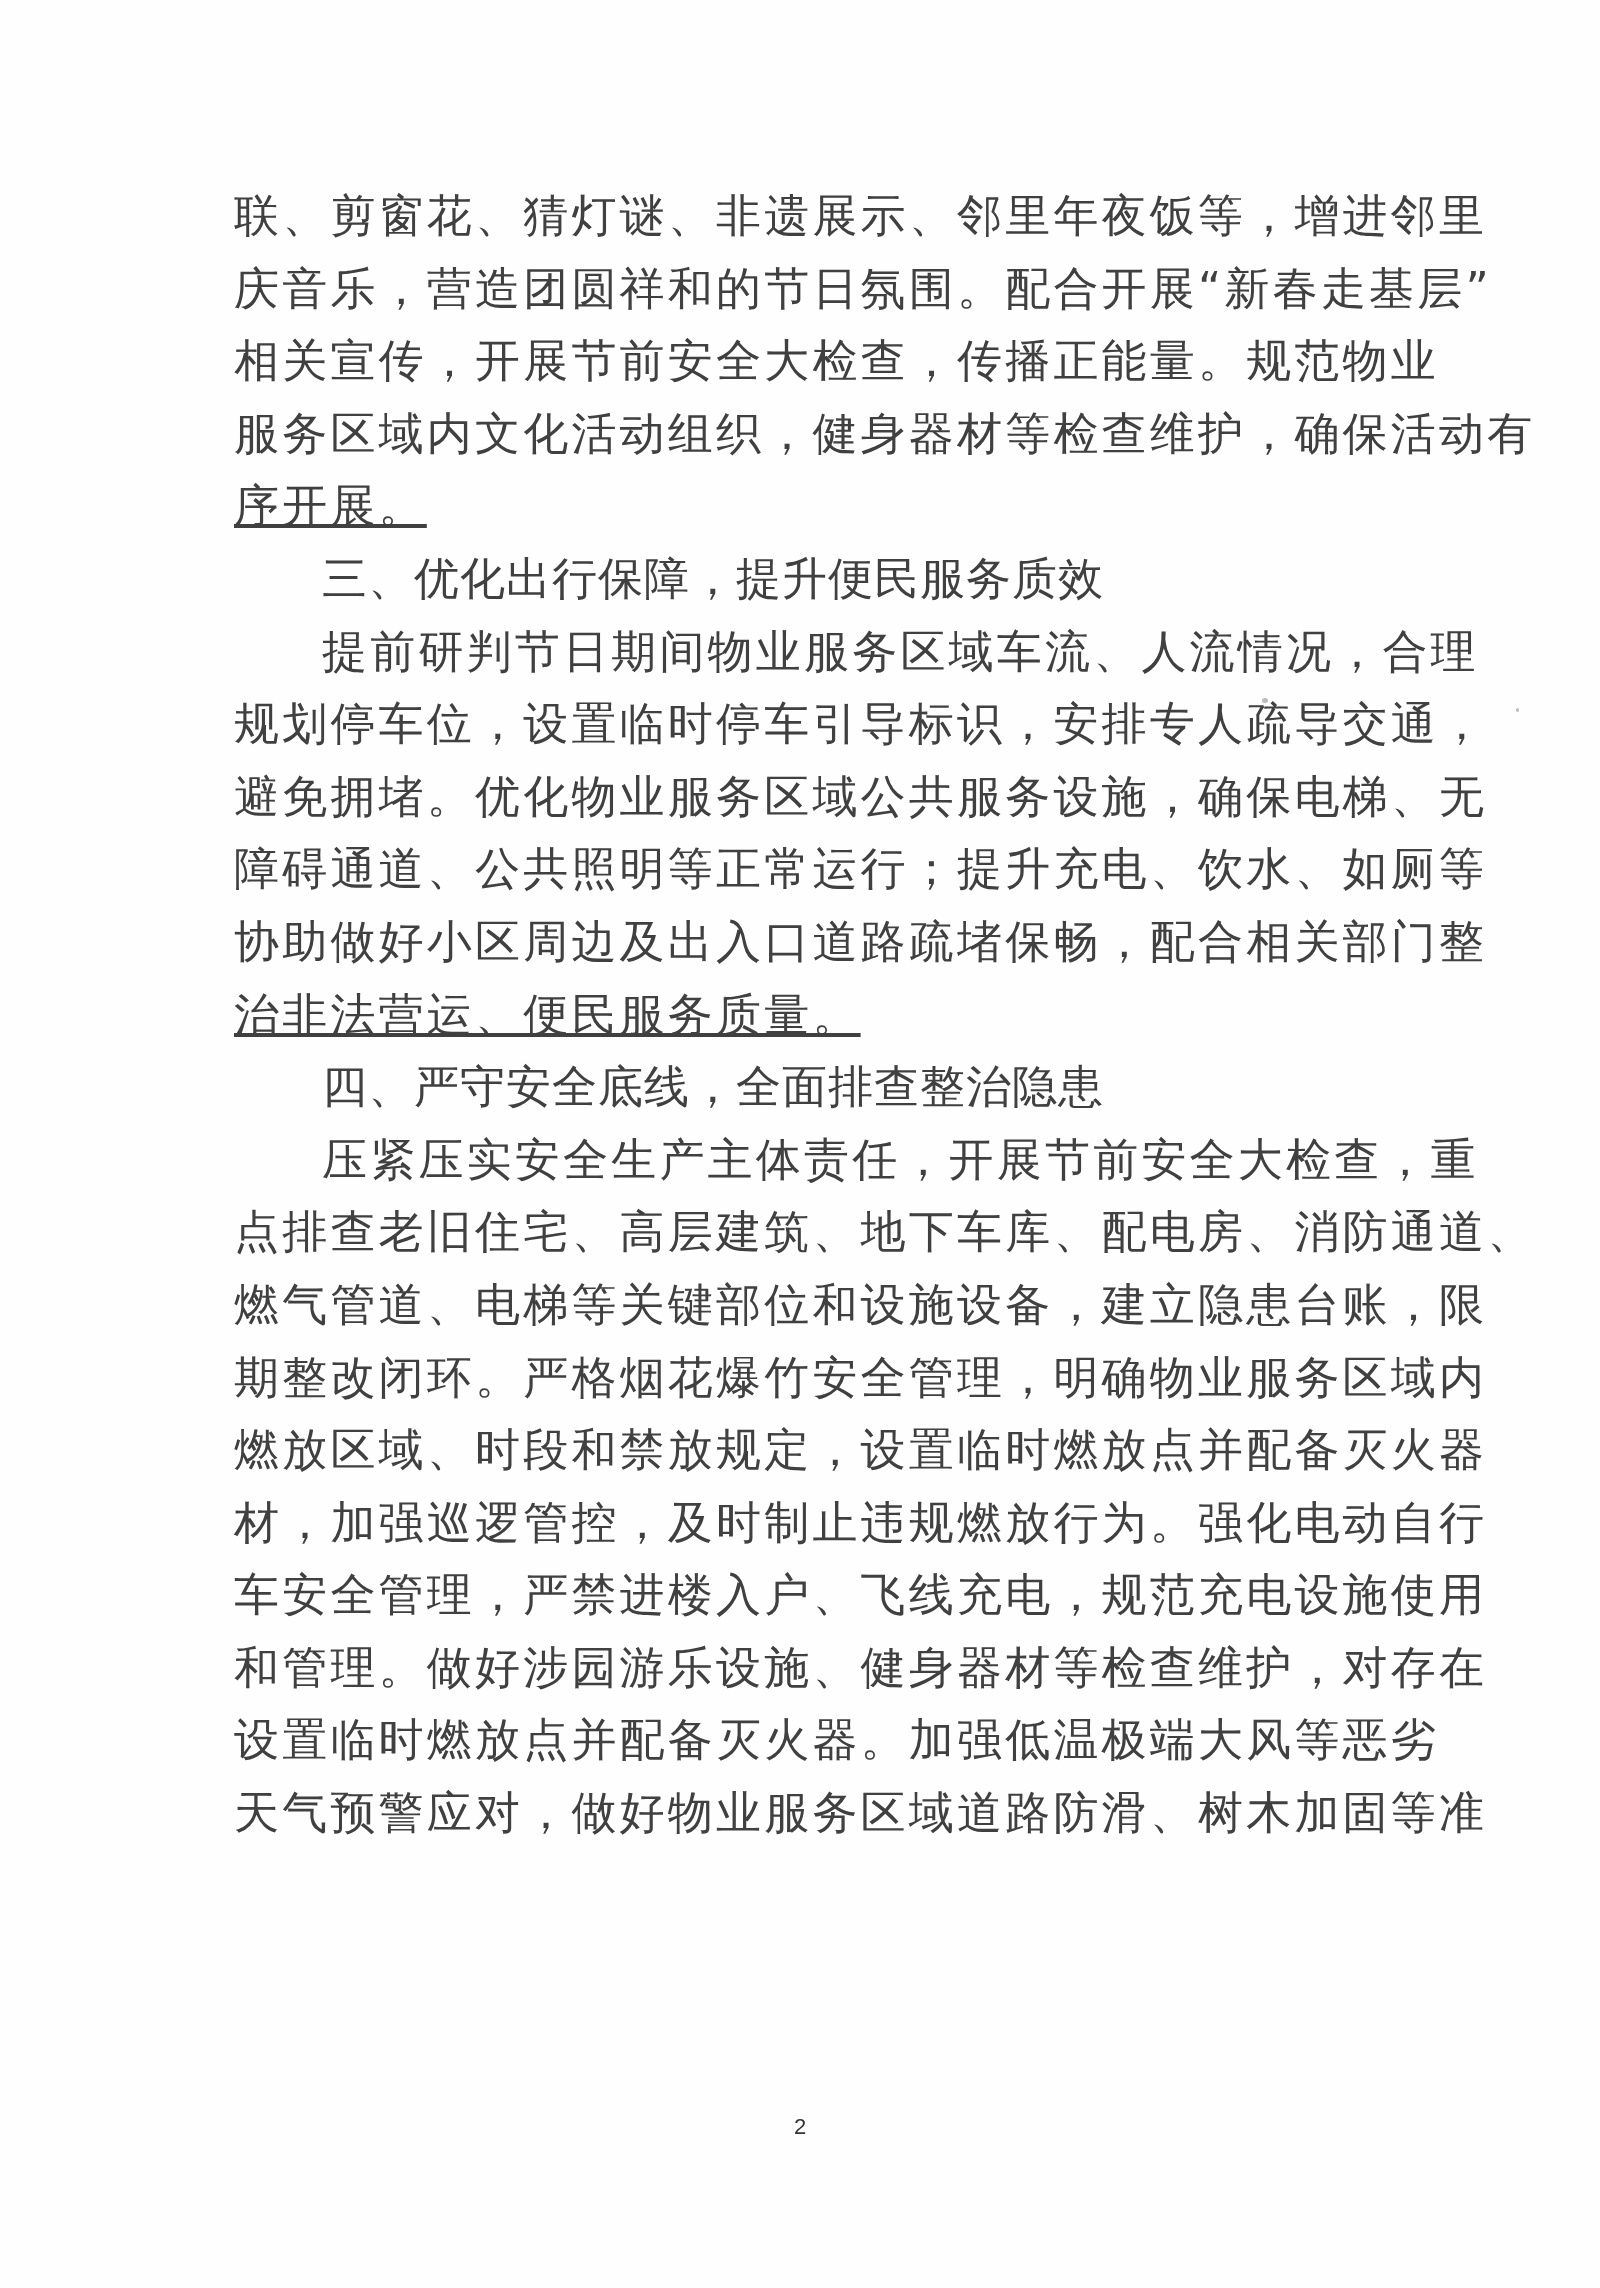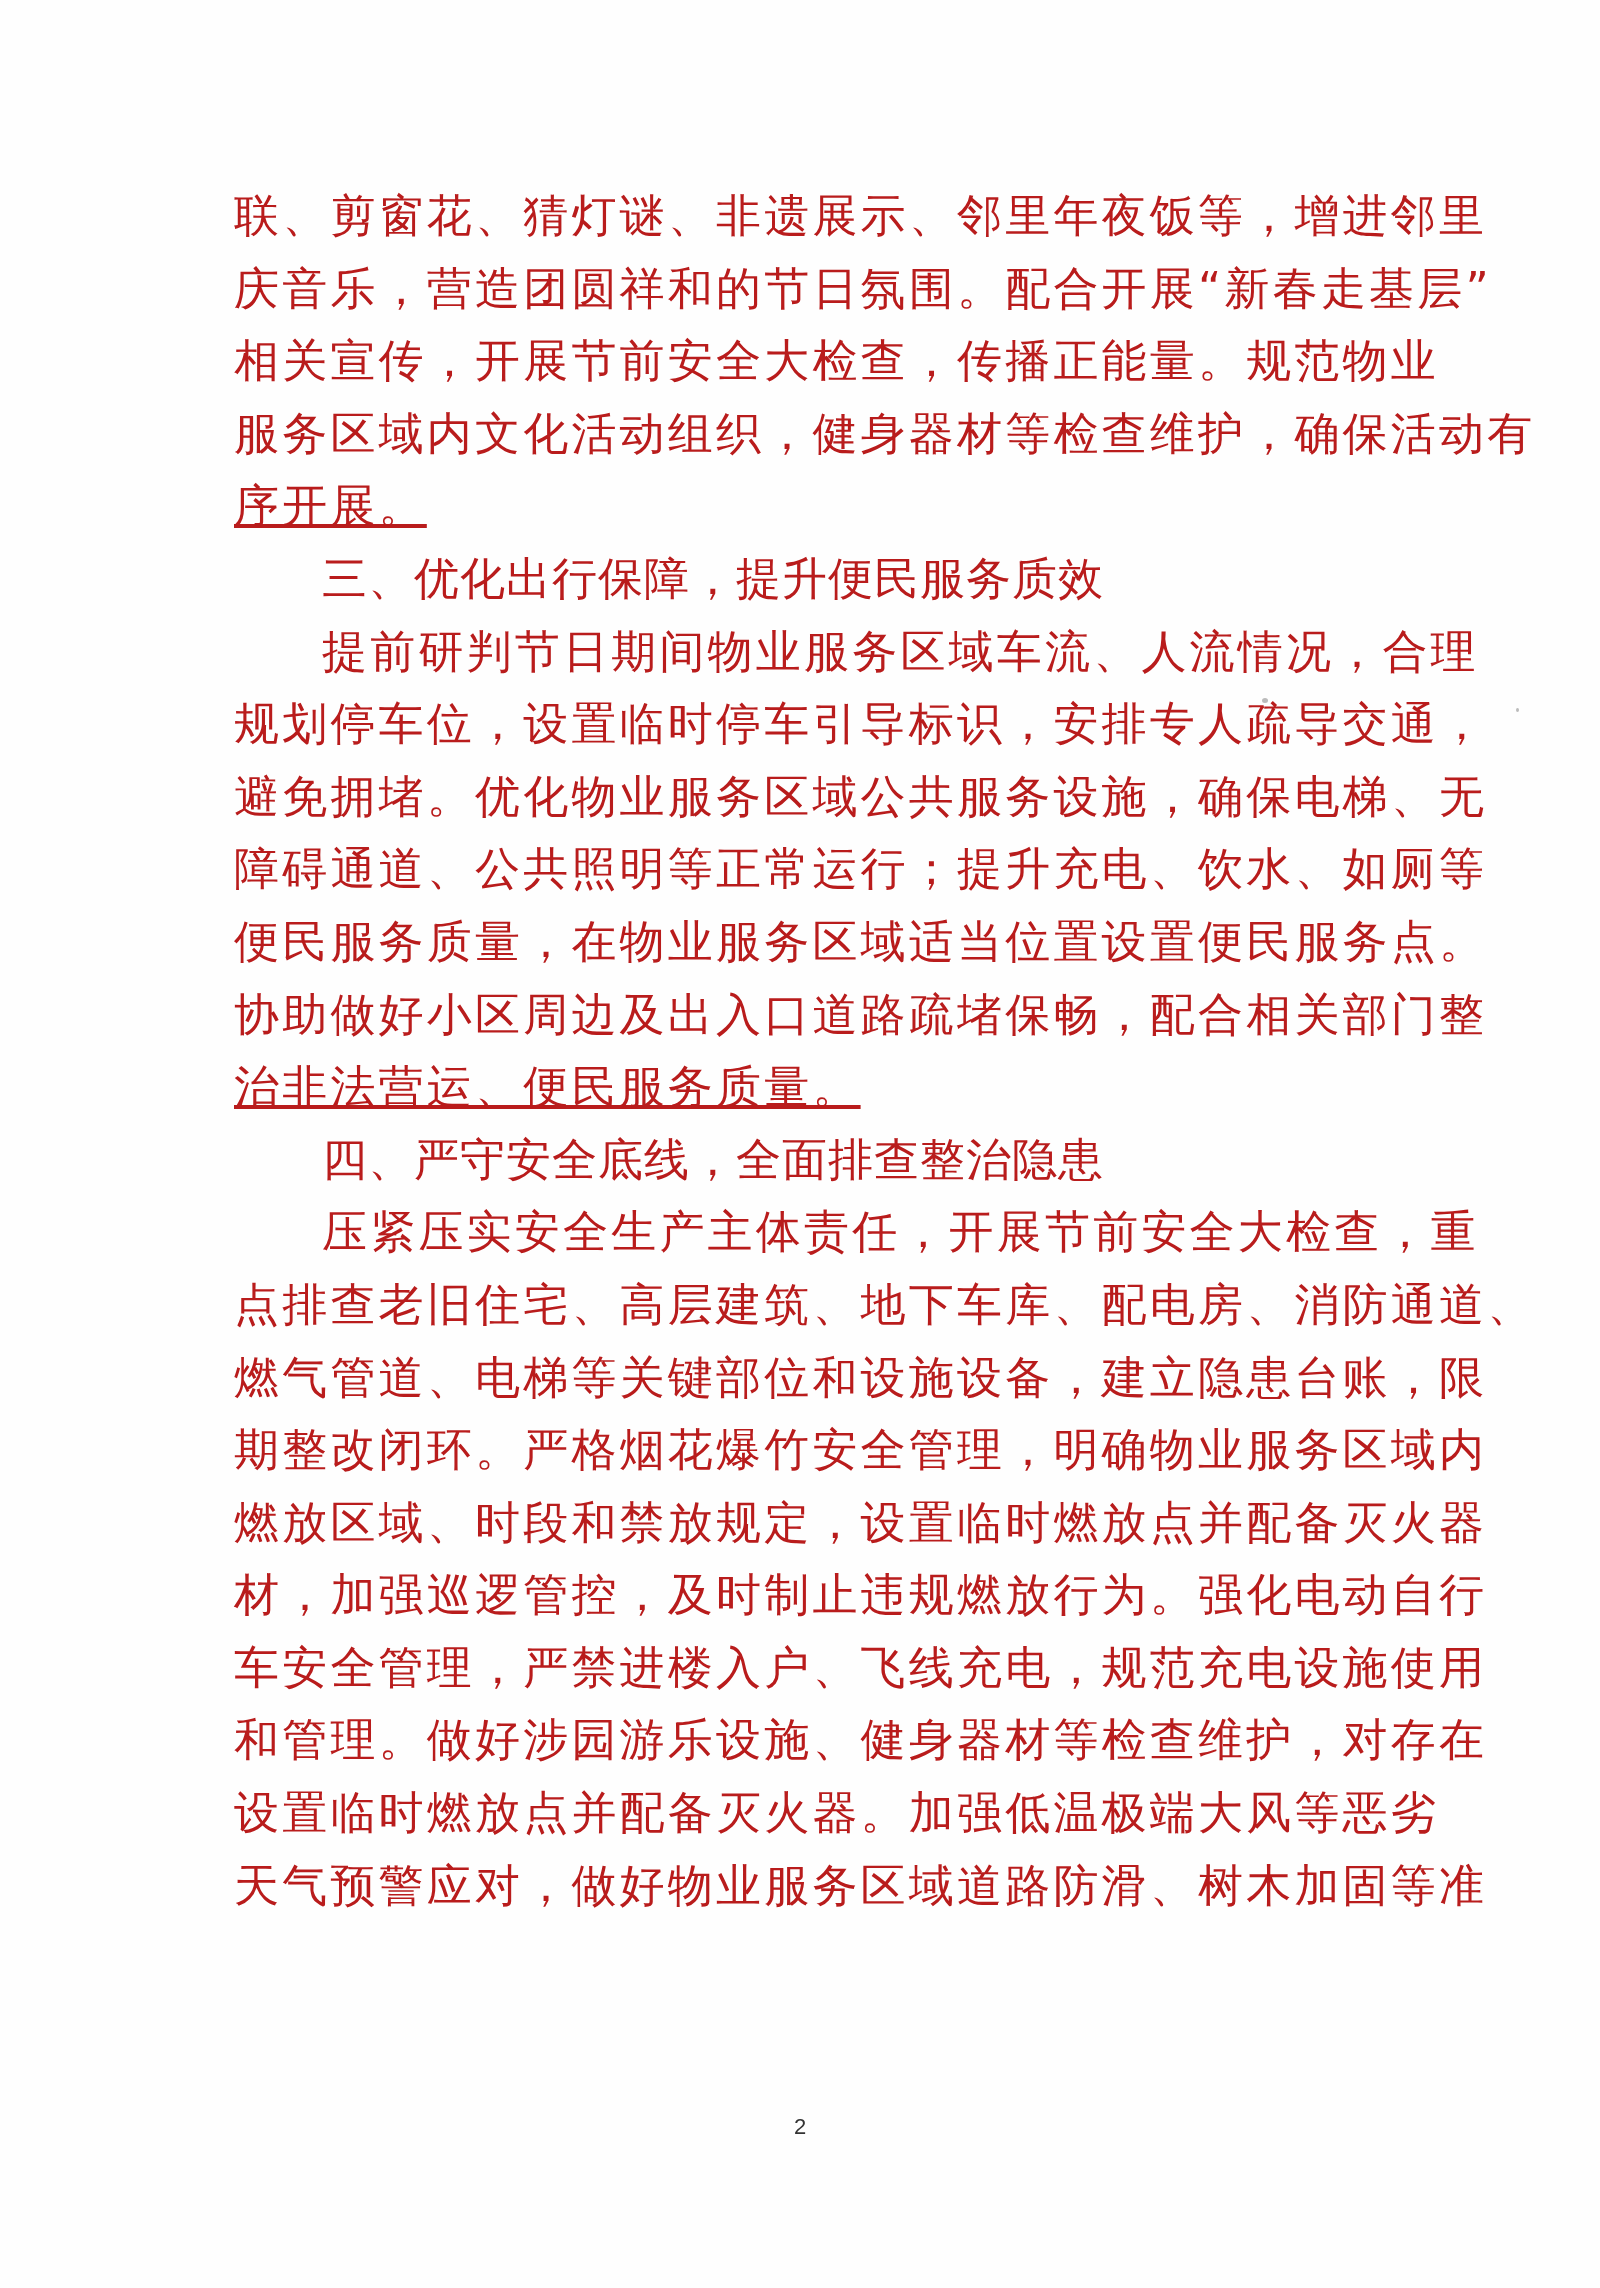--- a/index.html
+++ b/index.html
@@ -4,21 +4,21 @@
 <style>
   html, body { margin: 0; padding: 0; background: #ffffff; }
   body { width: 1600px; height: 2288px; position: relative; overflow: hidden; }
   .page {
     position: absolute; left: 0; top: 0; width: 1600px; height: 2288px;
     background: #fefefe;
   }
   .content {
     position: absolute; left: 234px; top: 180px; width: 1168px;
     font-family: "DejaVu Sans", sans-serif;
-    color: #b91c1c;
+    color: #404040;
   }
   .line {
     height: 72.6px; line-height: 72.6px;
     font-size: 45px; letter-spacing: 3.2px;
     white-space: nowrap; overflow: visible;
     text-align: justify; text-align-last: justify;
   }
   .line.last { text-align-last: left; text-decoration: underline; }
   .line.indent { padding-left: 88px; }
   .heading { font-weight: normal; text-align-last: left; letter-spacing: 1px; }
@@ -43,21 +43,20 @@
       <div class="line last">序开展。</div>
     </div>
 
     <div class="line indent heading">三、优化出行保障，提升便民服务质效</div>
 
     <div>
       <div class="line indent">提前研判节日期间物业服务区域车流、人流情况，合理</div>
       <div class="line">规划停车位，设置临时停车引导标识，安排专人疏导交通，</div>
       <div class="line">避免拥堵。优化物业服务区域公共服务设施，确保电梯、无</div>
       <div class="line">障碍通道、公共照明等正常运行；提升充电、饮水、如厕等</div>
-      <div class="line">便民服务质量，在物业服务区域适当位置设置便民服务点。</div>
       <div class="line">协助做好小区周边及出入口道路疏堵保畅，配合相关部门整</div>
       <div class="line last">治非法营运、便民服务质量。</div>
     </div>
 
     <div class="line indent heading">四、严守安全底线，全面排查整治隐患</div>
 
     <div>
       <div class="line indent">压紧压实安全生产主体责任，开展节前安全大检查，重</div>
       <div class="line">点排查老旧住宅、高层建筑、地下车库、配电房、消防通道、</div>
       <div class="line">燃气管道、电梯等关键部位和设施设备，建立隐患台账，限</div>

